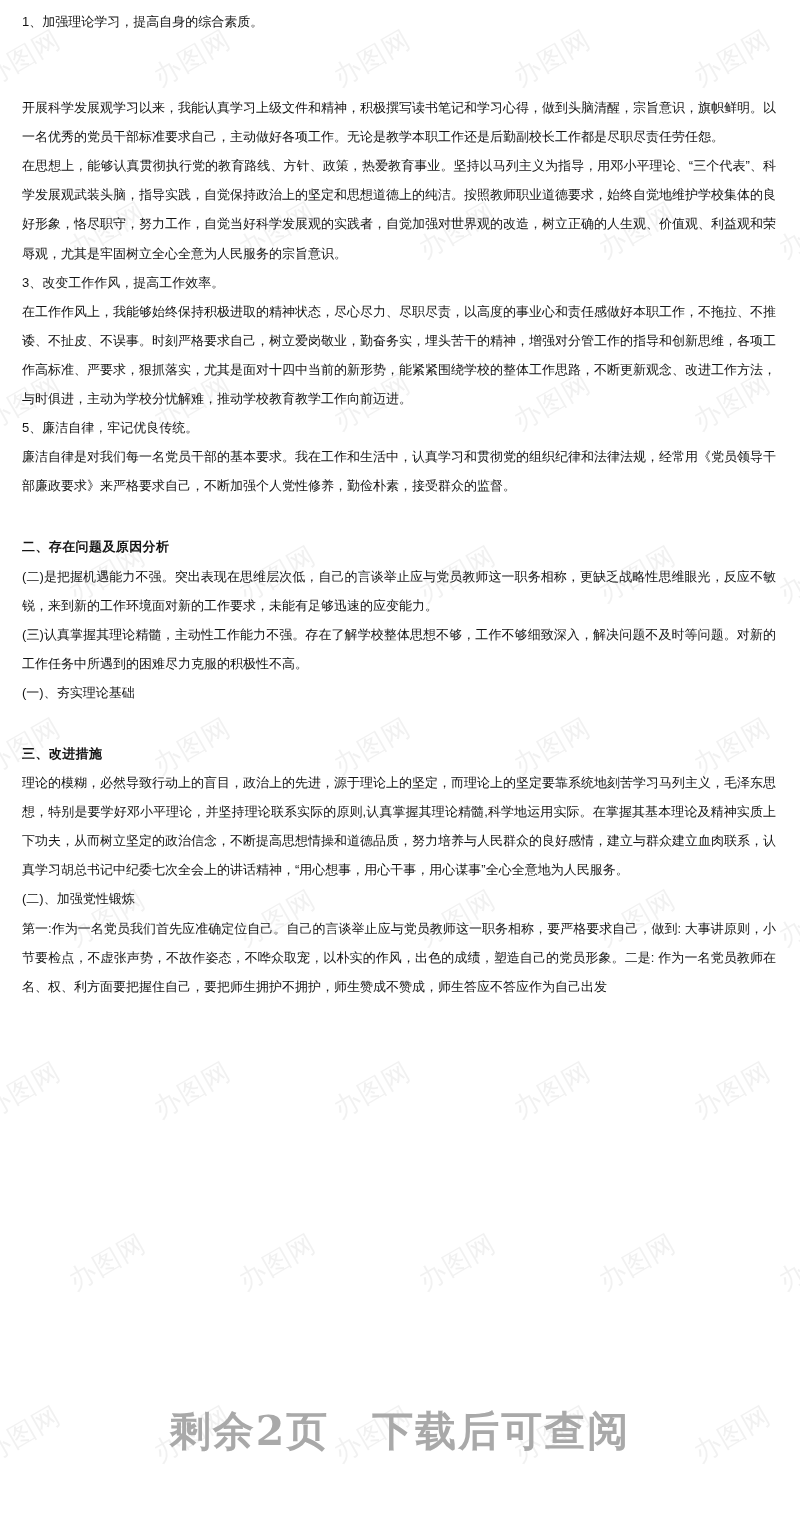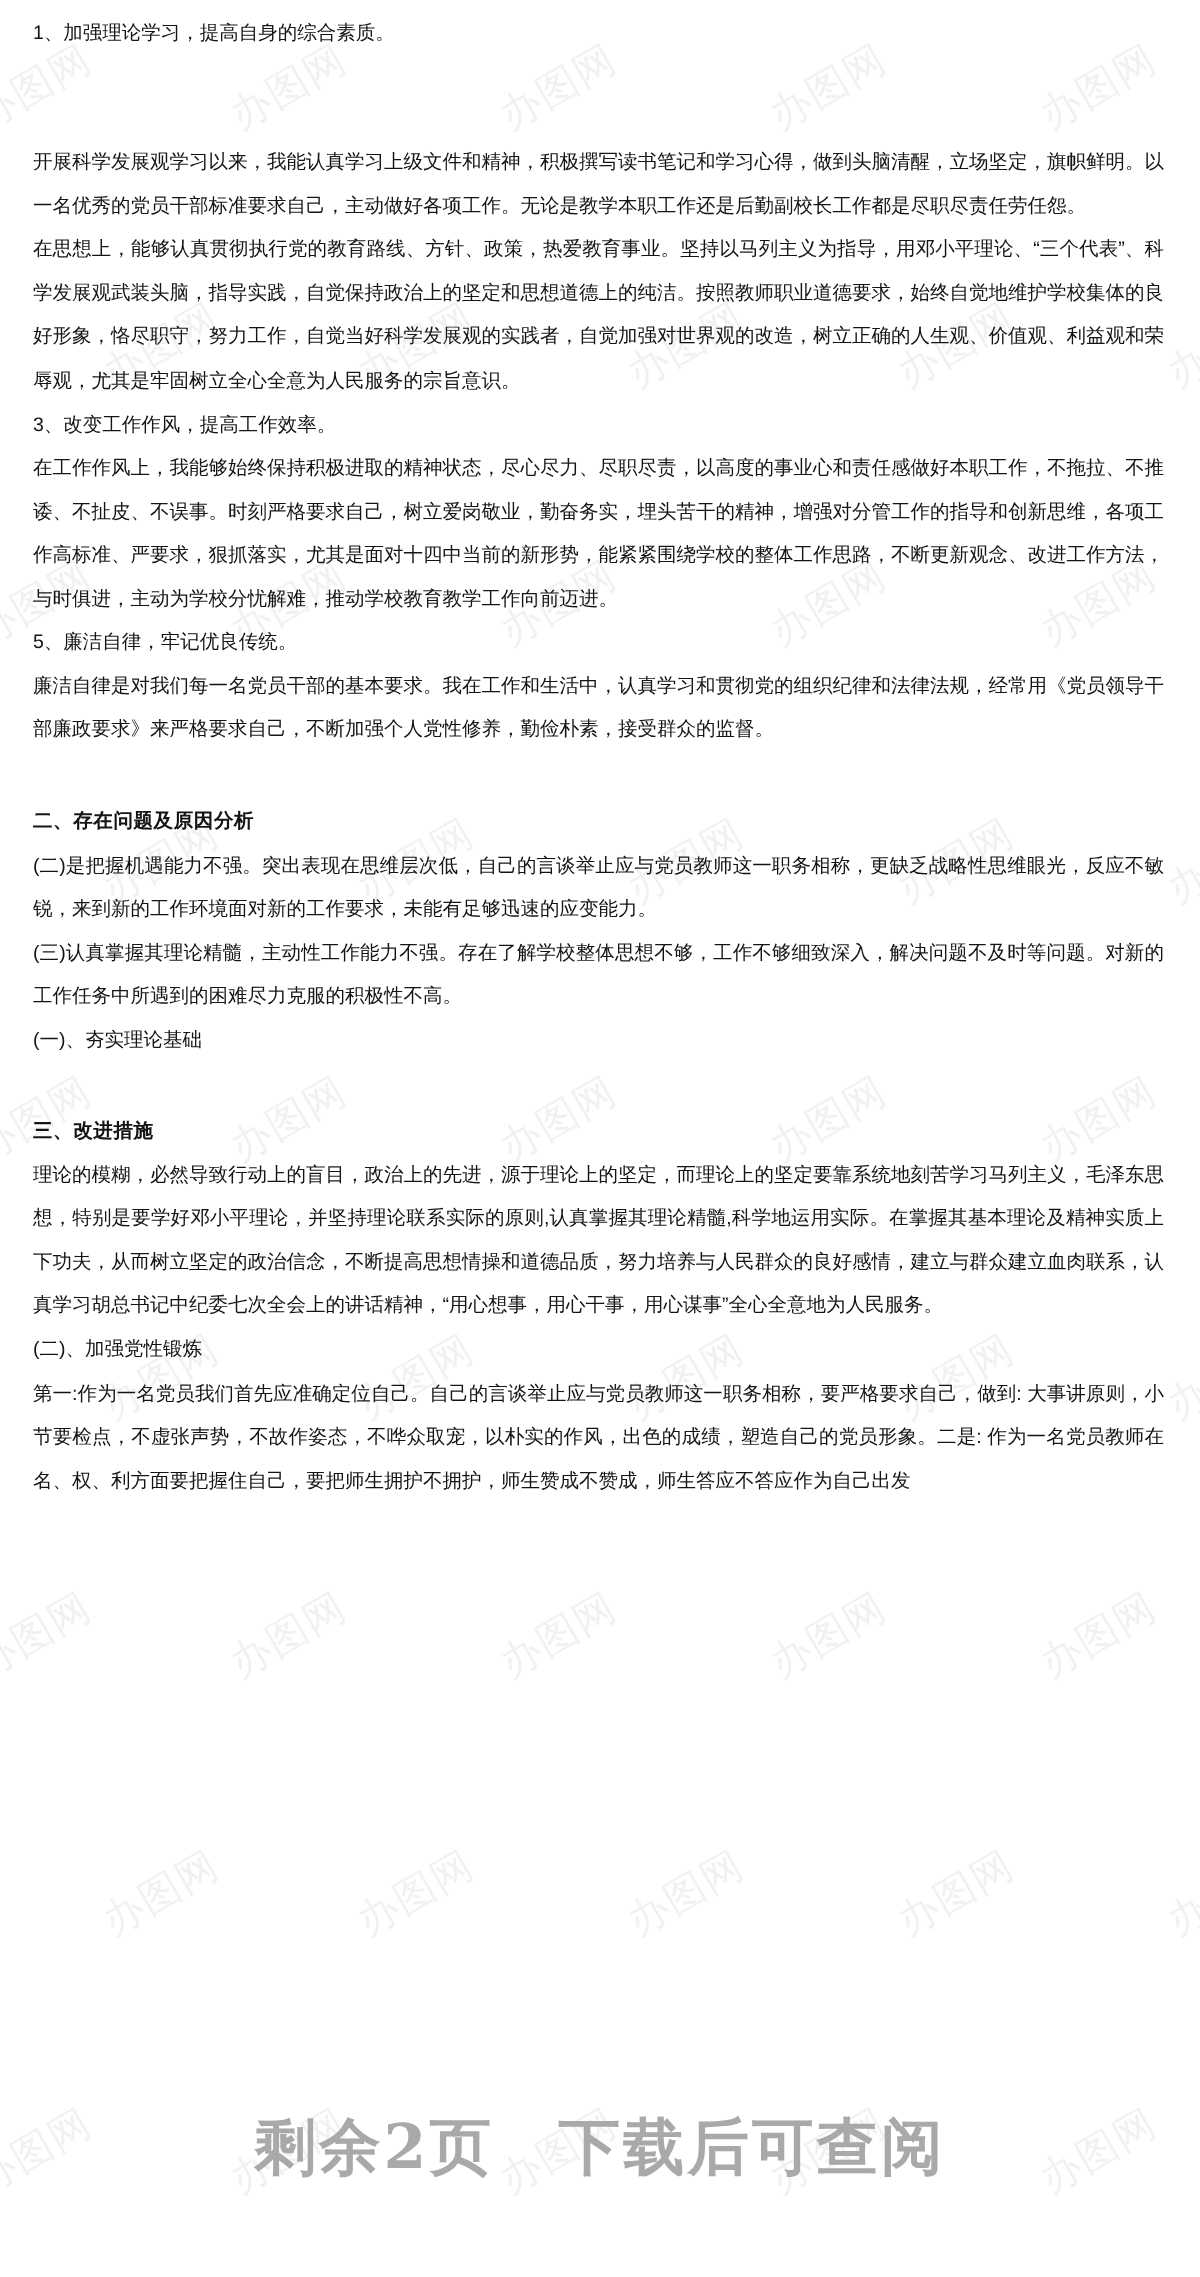--- a/index.html
+++ b/index.html
@@ -142,21 +142,21 @@
       <span class="wm" style="left: 775px; top: 1244px;">办图网</span>
       <span class="wm" style="left: -20px; top: 1416px;">办图网</span>
       <span class="wm" style="left: 150px; top: 1416px;">办图网</span>
       <span class="wm" style="left: 330px; top: 1416px;">办图网</span>
       <span class="wm" style="left: 510px; top: 1416px;">办图网</span>
       <span class="wm" style="left: 690px; top: 1416px;">办图网</span>
     </div>
 
   <div id="doc">
       <p class="para gap-below">1、加强理论学习，提高自身的综合素质。</p>
-      <p class="para">开展科学发展观学习以来，我能认真学习上级文件和精神，积极撰写读书笔记和学习心得，做到头脑清醒，立场坚定，旗帜鲜明。以一名优秀的党员干部标准要求自己，主动做好各项工作。无论是教学本职工作还是后勤副校长工作都是尽职尽责任劳任怨。</p>
+      <p class="para">开展科学发展观学习以来，我能认真学习上级文件和精神，积极撰写读书笔记和学习心得，做到头脑清醒，宗旨意识，旗帜鲜明。以一名优秀的党员干部标准要求自己，主动做好各项工作。无论是教学本职工作还是后勤副校长工作都是尽职尽责任劳任怨。</p>
       <p class="para">在思想上，能够认真贯彻执行党的教育路线、方针、政策，热爱教育事业。坚持以马列主义为指导，用邓小平理论、“三个代表”、科学发展观武装头脑，指导实践，自觉保持政治上的坚定和思想道德上的纯洁。按照教师职业道德要求，始终自觉地维护学校集体的良好形象，恪尽职守，努力工作，自觉当好科学发展观的实践者，自觉加强对世界观的改造，树立正确的人生观、价值观、利益观和荣辱观，尤其是牢固树立全心全意为人民服务的宗旨意识。</p>
       <p class="para">3、改变工作作风，提高工作效率。</p>
       <p class="para">在工作作风上，我能够始终保持积极进取的精神状态，尽心尽力、尽职尽责，以高度的事业心和责任感做好本职工作，不拖拉、不推诿、不扯皮、不误事。时刻严格要求自己，树立爱岗敬业，勤奋务实，埋头苦干的精神，增强对分管工作的指导和创新思维，各项工作高标准、严要求，狠抓落实，尤其是面对十四中当前的新形势，能紧紧围绕学校的整体工作思路，不断更新观念、改进工作方法，与时俱进，主动为学校分忧解难，推动学校教育教学工作向前迈进。</p>
       <p class="para">5、廉洁自律，牢记优良传统。</p>
       <p class="para">廉洁自律是对我们每一名党员干部的基本要求。我在工作和生活中，认真学习和贯彻党的组织纪律和法律法规，经常用《党员领导干部廉政要求》来严格要求自己，不断加强个人党性修养，勤俭朴素，接受群众的监督。</p>
       <p class="para heading">二、存在问题及原因分析</p>
       <p class="para">(二)是把握机遇能力不强。突出表现在思维层次低，自己的言谈举止应与党员教师这一职务相称，更缺乏战略性思维眼光，反应不敏锐，来到新的工作环境面对新的工作要求，未能有足够迅速的应变能力。</p>
       <p class="para">(三)认真掌握其理论精髓，主动性工作能力不强。存在了解学校整体思想不够，工作不够细致深入，解决问题不及时等问题。对新的工作任务中所遇到的困难尽力克服的积极性不高。</p>
       <p class="para">(一)、夯实理论基础</p>
       <p class="para heading">三、改进措施</p>

